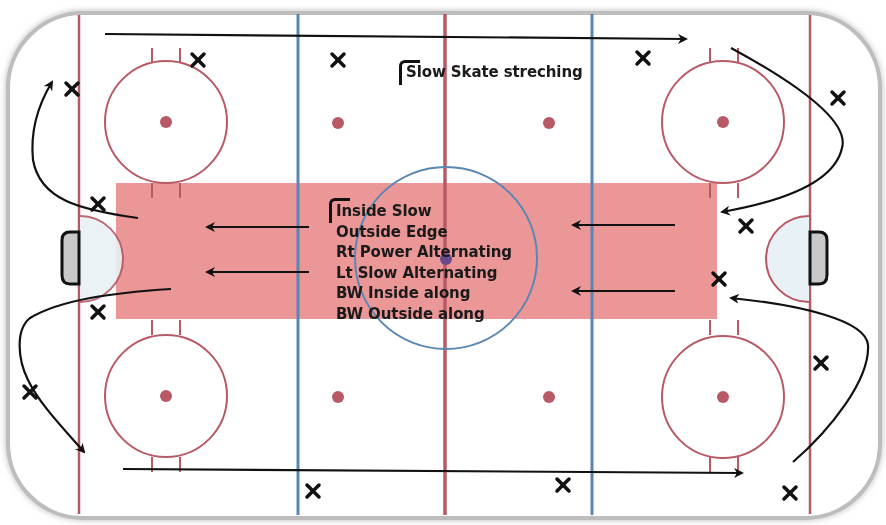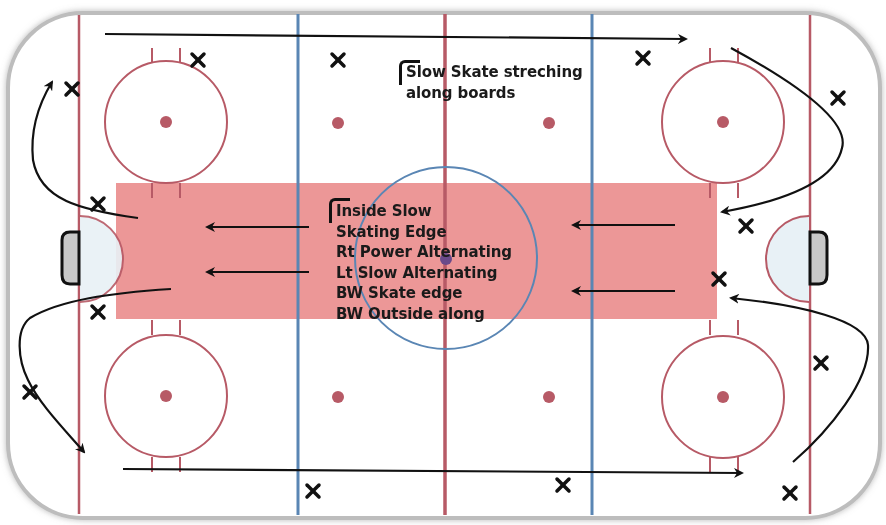--- a/index.html
+++ b/index.html
@@ -154,25 +154,24 @@
       <g>
           <line x1="784" y1="487" x2="796" y2="499"></line>
           <line x1="796" y1="487" x2="784" y2="499"></line>
         </g>
     </g>
   </svg>
 
   <div class="label-bracket" style="left:399px; top:60px;"></div>
   <div class="label" style="left:406px; top:62px;">
     <div>Slow Skate streching</div>
-    <div>along boards</div>
   </div>
 
   <div class="label-bracket" style="left:329px; top:198px;"></div>
   <div class="label" style="left:336px; top:201px;">
     <div>Inside Slow</div>
-    <div>Skating Edge</div>
+    <div>Outside Edge</div>
     <div>Rt Power Alternating</div>
     <div>Lt Slow Alternating</div>
-    <div>BW Skate edge</div>
+    <div>BW Inside along</div>
     <div>BW Outside along</div>
   </div>
 </div>
 
 </body></html>

